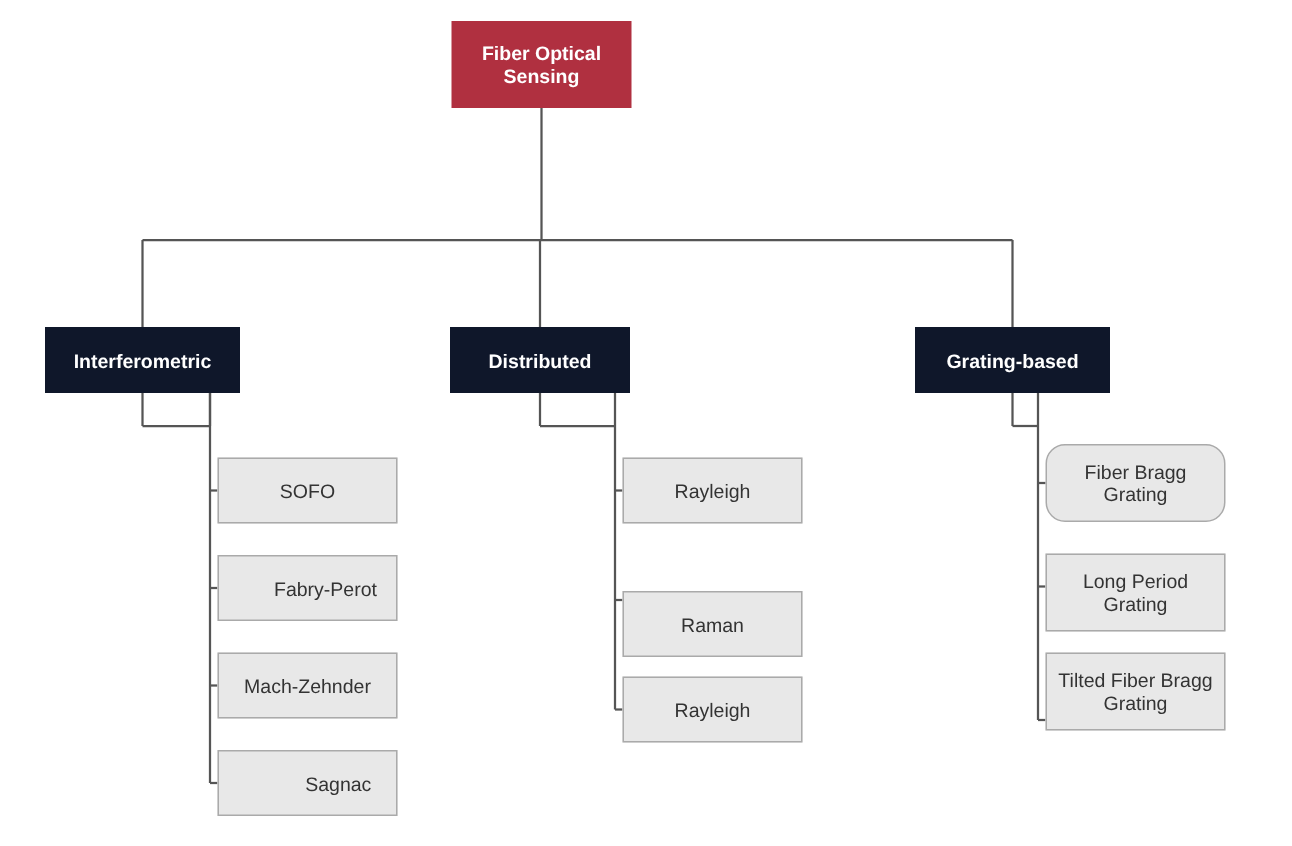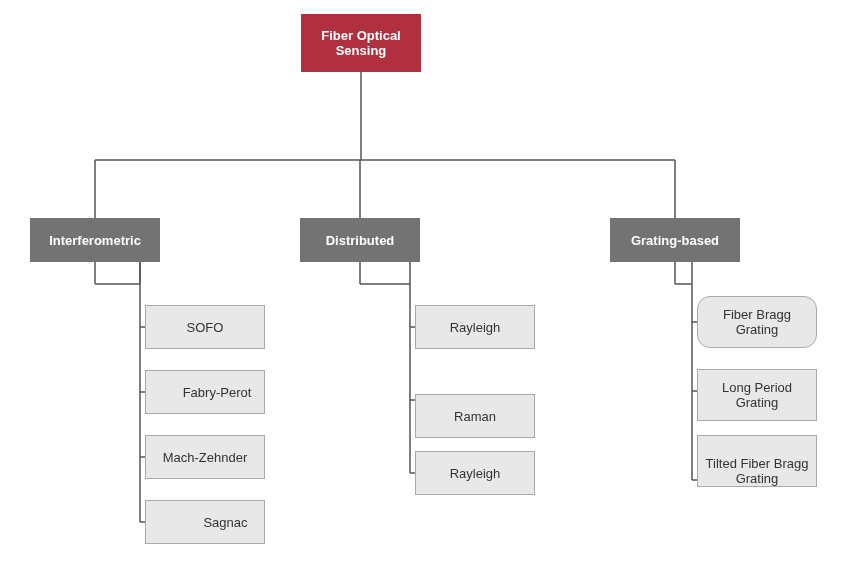--- a/index.html
+++ b/index.html
@@ -42,21 +42,21 @@
       background: #b03040;
       color: #fff;
       border: none;
       width: 120px;
       height: 58px;
       left: 301px;
       top: 14px;
     }
 
     .node-level1 {
-      background: #737373;
+      background: #0f172a;
       color: #fff;
       border: none;
       height: 44px;
     }
 
     .node-interferometric {
       width: 130px;
       left: 30px;
       top: 218px;
     }
@@ -90,21 +90,21 @@
     .node-sagnac { left: 145px; top: 500px; padding-left: 41px; }
 
     
     .node-rayleigh { left: 415px; top: 305px; }
     .node-raman { left: 415px; top: 378px; margin-top: 16px; }
     .node-brillouin { left: 415px; top: 451px; }
 
     
     .node-fbg { left: 697px; top: 300px; }
     .node-lpg { left: 697px; top: 369px; }
-    .node-tfbg { left: 697px; top: 435px; align-items: flex-end; }
+    .node-tfbg { left: 697px; top: 435px; }
   </style>
 </head>
 <body>
 
 <div class="diagram-container">
 
   <svg class="connectors">
 
     <line x1="361" y1="72" x2="361" y2="160" stroke="#555" stroke-width="1.5"></line>
 

